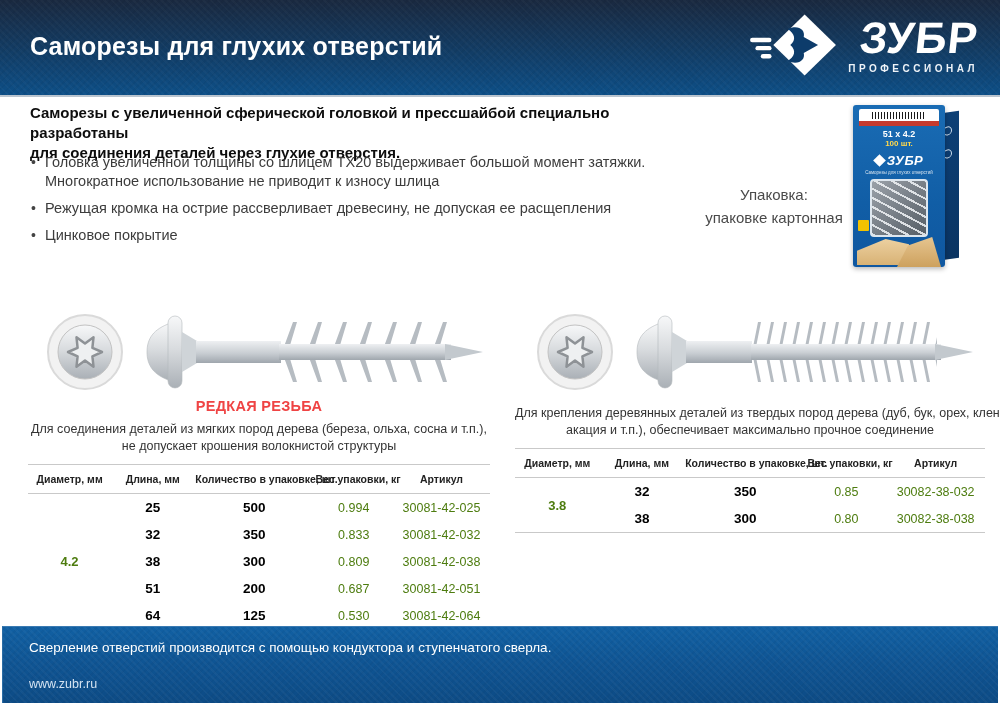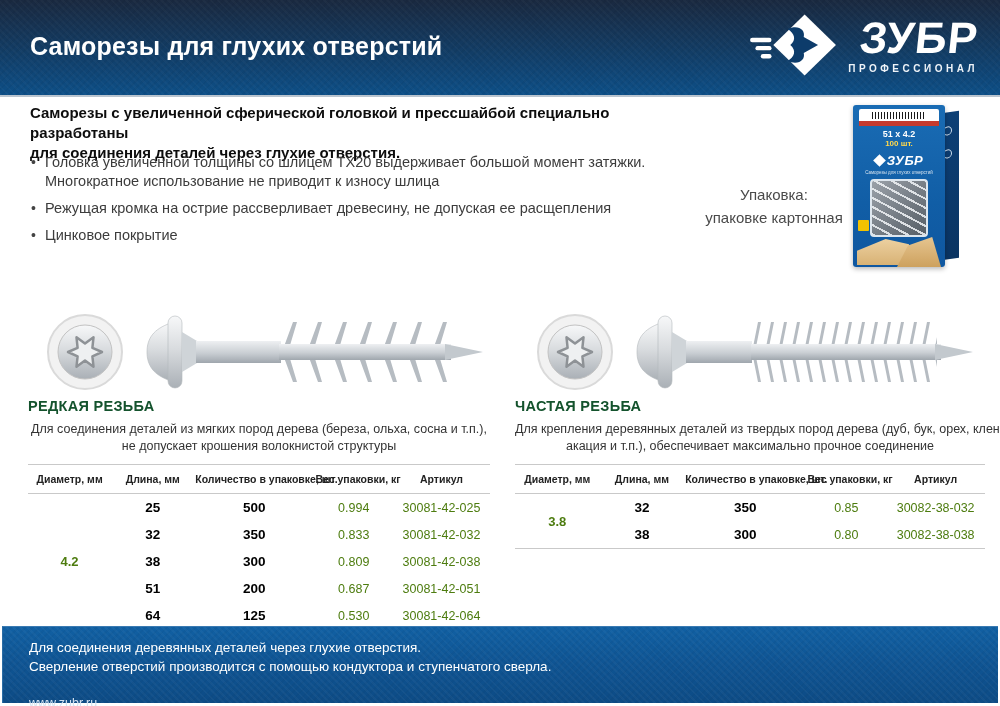--- a/index.html
+++ b/index.html
@@ -89,21 +89,21 @@
     background:linear-gradient(180deg,#e6c590,#cda15e);
     clip-path:polygon(0 100%, 100% 100%, 80% 0, 25% 28%);}
   
   .screw-svg{position:absolute;top:310px;width:455px;height:84px;}
   .screw-left{left:35px;}
   .screw-right{left:525px;}
   
   .table-block{position:absolute;top:398px;}
   .tb-left{left:28px;width:462px;}
   .tb-right{left:515px;width:470px;}
-  .tb-title{text-align:left;font-size:14.5px;font-weight:bold;color:#14532d;letter-spacing:.3px;}
+  .tb-title{text-align:center;font-size:14.5px;font-weight:bold;color:#ef4444;letter-spacing:.3px;}
   .tb-sub{text-align:center;font-size:12.5px;color:#333;line-height:17px;margin-top:7px;white-space:pre;}
   table{width:100%;border-collapse:collapse;margin-top:9px;table-layout:fixed;}
   th{
     font-size:10.5px;font-weight:bold;color:#222;padding:8px 1px;white-space:nowrap;
     border-top:1px solid #c9c9c9;border-bottom:1px solid #c9c9c9;text-align:center;
   }
   td{text-align:center;padding:6px 1px;font-size:13px;}
   tbody tr:last-child td{border-bottom:1px solid #c9c9c9;}
   td.dia{font-weight:bold;font-size:13px;color:#4d7c0f;border-bottom:1px solid #c9c9c9;}
   td.len,td.qty{font-weight:bold;font-size:13.5px;color:#000;}
@@ -286,21 +286,20 @@
         <td class="len">64</td>
         <td class="qty">125</td>
         <td class="wt">0.530</td>
         <td class="art">30081-42-064</td>
       </tr>
     </tbody>
   </table>
 </div>
 
 <div class="table-block tb-right">
-  <div class="tb-title">ЧАСТАЯ РЕЗЬБА</div>
   <div class="tb-sub">Для крепления деревянных деталей из твердых пород дерева (дуб, бук, орех, клен,
 акация и т.п.), обеспечивает максимально прочное соединение</div>
   <table>
     <colgroup>
         <col class="c1">
         <col class="c2">
         <col class="c3">
         <col class="c4">
         <col class="c5">
       </colgroup>
@@ -325,16 +324,15 @@
         <td class="len">38</td>
         <td class="qty">300</td>
         <td class="wt">0.80</td>
         <td class="art">30082-38-038</td>
       </tr>
     </tbody>
   </table>
 </div>
 
 <div class="bottom-bar">
-  <div class="bar-line">Для соединения деревянных деталей через глухие отверстия.</div>
   <div class="bar-line">Сверление отверстий производится с помощью кондуктора и ступенчатого сверла.</div>
   <div class="bar-url">www.zubr.ru</div>
 </div>
 
 </body></html>

